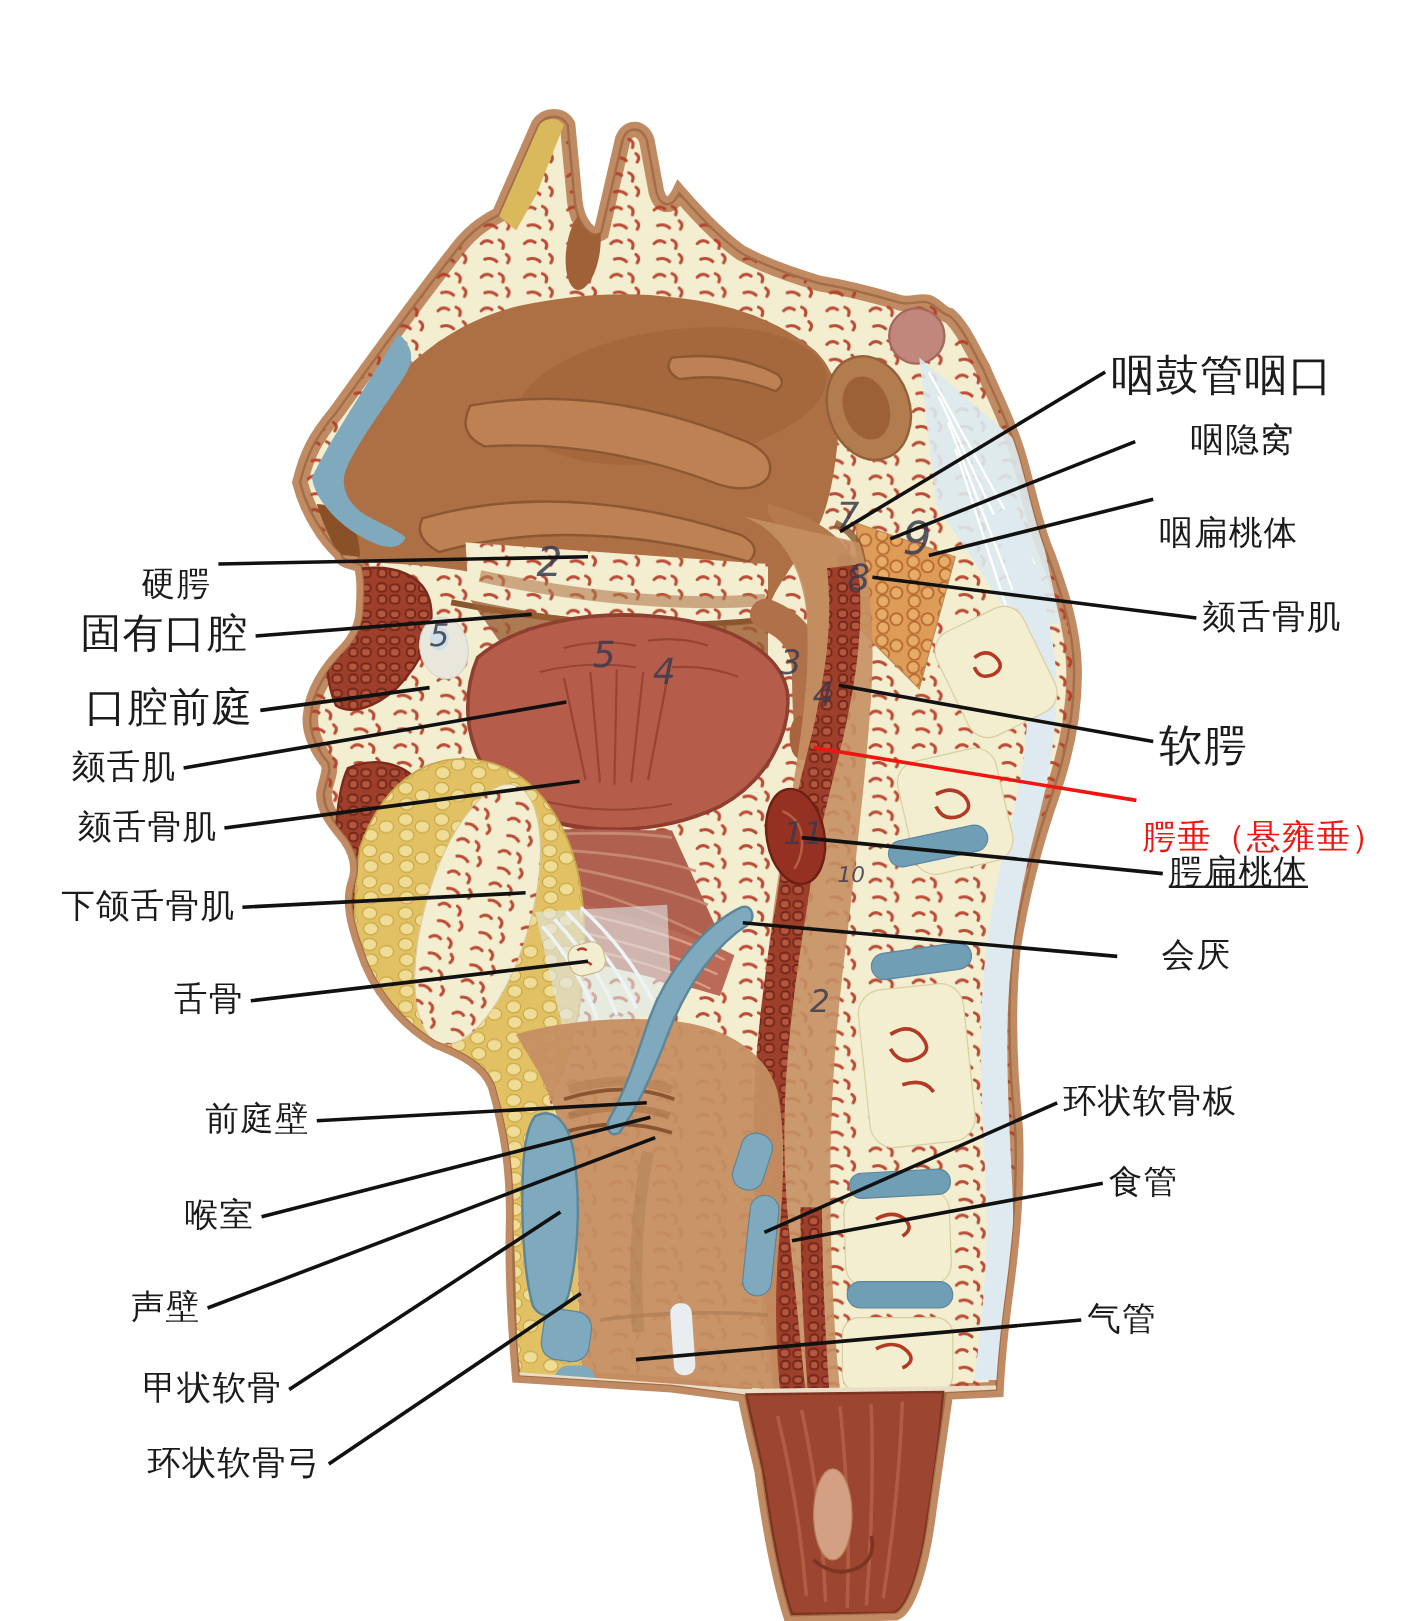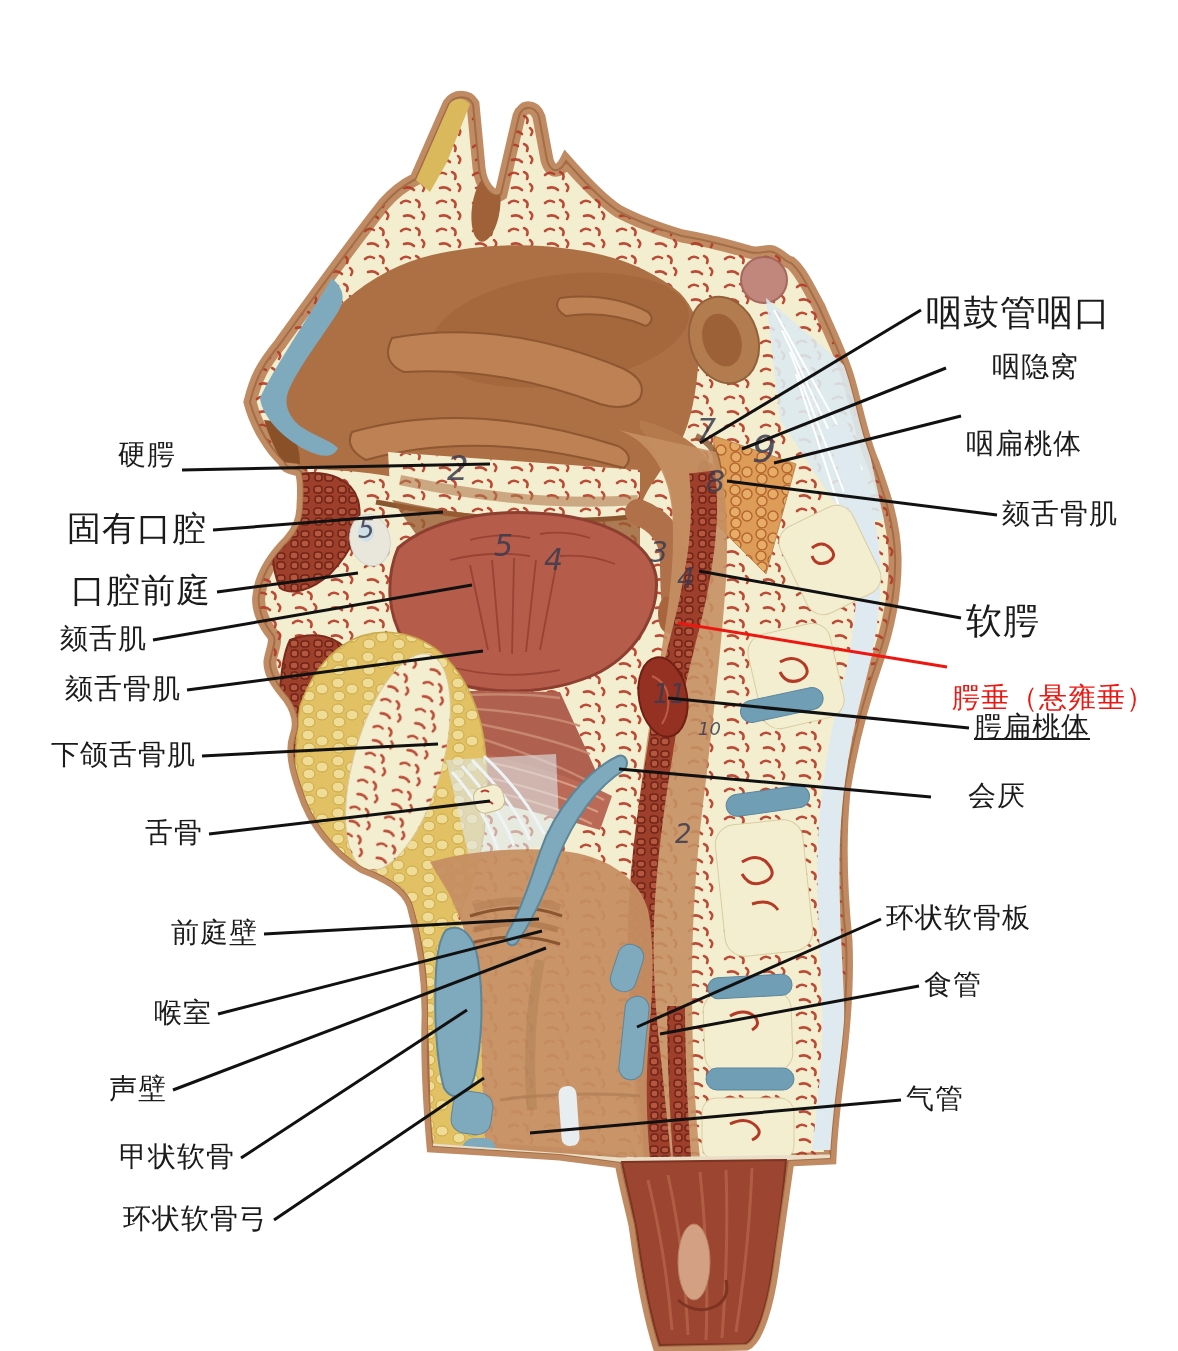--- a/index.html
+++ b/index.html
@@ -256,21 +256,21 @@
         <line x1="947" y1="667" x2="678" y2="623" stroke="#ed1610" stroke-width="3"></line>
         <line x1="969" y1="728" x2="668" y2="698" stroke="#111111" stroke-width="3"></line>
         <line x1="931" y1="797" x2="619" y2="769" stroke="#111111" stroke-width="3"></line>
         <line x1="881" y1="919" x2="637" y2="1027" stroke="#111111" stroke-width="3"></line>
         <line x1="919" y1="986" x2="660" y2="1034" stroke="#111111" stroke-width="3"></line>
         <line x1="901" y1="1100" x2="530" y2="1133" stroke="#111111" stroke-width="3"></line>
       </g>
 </svg>
 
 <div id="labels">
-      <div class="anat-label" style="font-size: 28px; top: 441px; right: 1002px;">硬腭</div>
+      <div class="anat-label" style="font-size: 28px; top: 473px; right: 1002px;">硬腭</div>
       <div class="anat-label" style="font-size: 34px; top: 511.3px; right: 971px;">固有口腔</div>
       <div class="anat-label" style="font-size: 34px; top: 573.3px; right: 967px;">口腔前庭</div>
       <div class="anat-label" style="font-size: 28px; top: 624.6px; right: 1031px;">颏舌肌</div>
       <div class="anat-label" style="font-size: 28px; top: 674.6px; right: 997px;">颏舌骨肌</div>
       <div class="anat-label" style="font-size: 28px; top: 740.6px; right: 982px;">下颌舌骨肌</div>
       <div class="anat-label" style="font-size: 28px; top: 818.6px; right: 975px;">舌骨</div>
       <div class="anat-label" style="font-size: 28px; top: 918.6px; right: 920px;">前庭壁</div>
       <div class="anat-label" style="font-size: 28px; top: 998.6px; right: 966px;">喉室</div>
       <div class="anat-label" style="font-size: 28px; top: 1074.6px; right: 1011px;">声壁</div>
       <div class="anat-label" style="font-size: 28px; top: 1142.6px; right: 943px;">甲状软骨</div>

